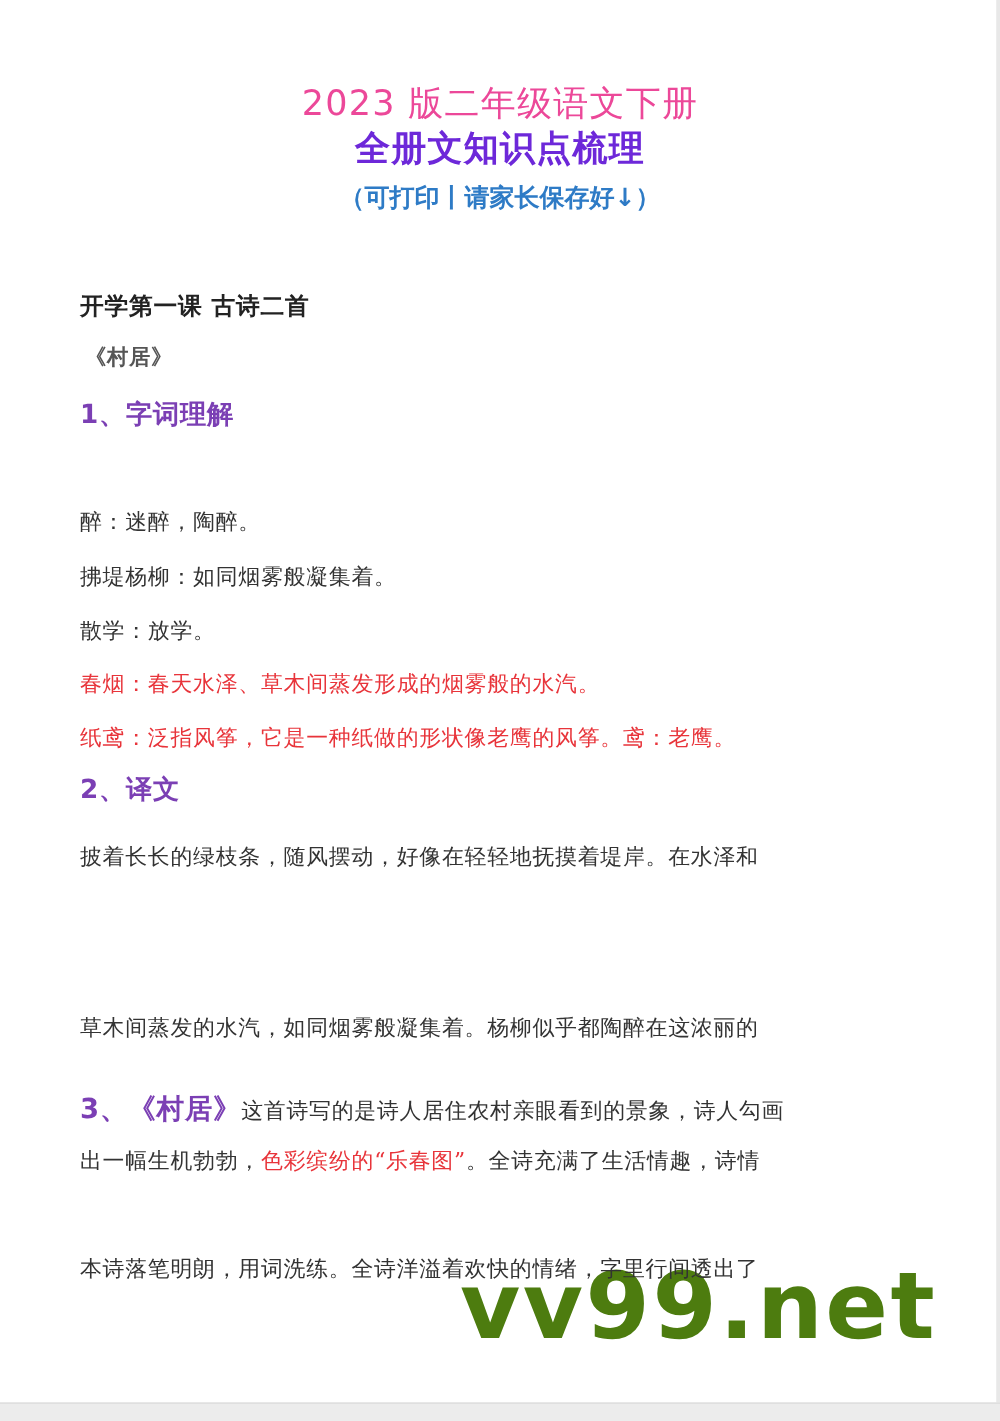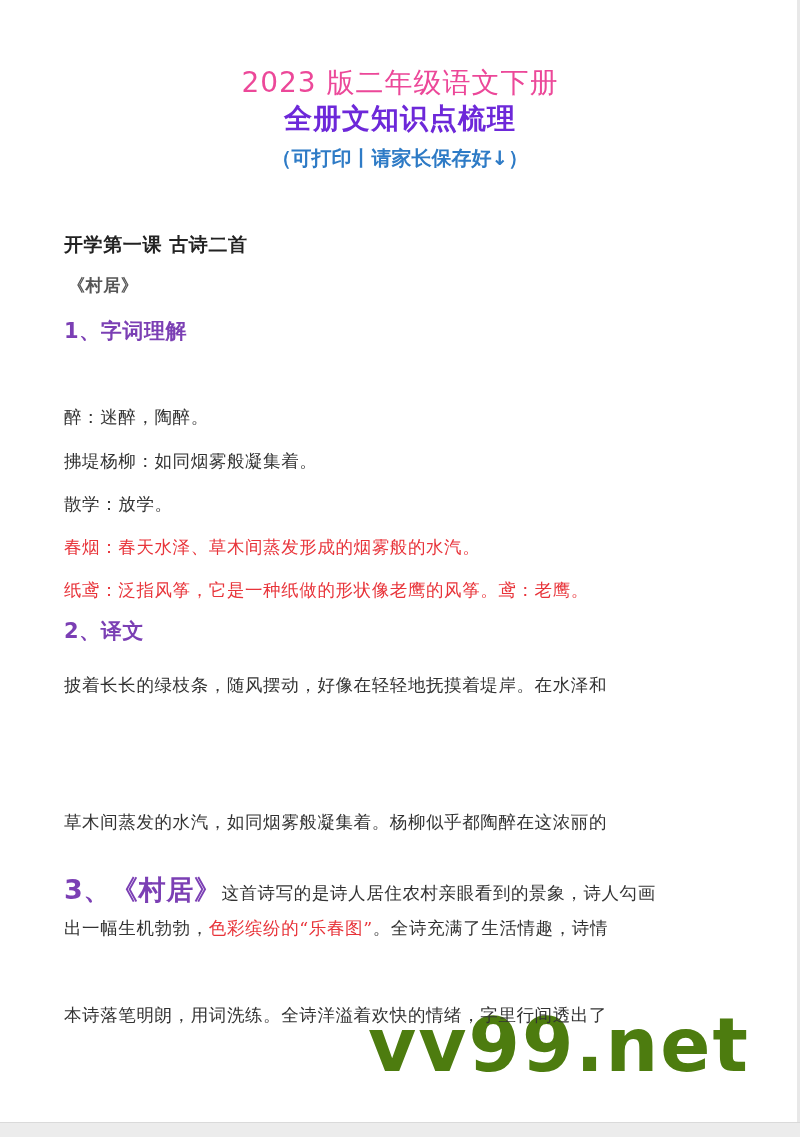--- a/index.html
+++ b/index.html
@@ -86,21 +86,21 @@
       font-size: 21px;
       color: #7b3fb4;
     }
     .red {
       color: #e8343a;
     }
     .purple-bold {
       font-family: "DejaVu Sans", "Liberation Sans", sans-serif;
       font-weight: bold;
       color: #7b3fb4;
-      font-size: 27px;
+      font-size: 22px;
     }
     .watermark {
       position: absolute;
       left: 368px;
       top: 1002px;
       font-family: "DejaVu Sans", "Liberation Sans", sans-serif;
       font-weight: bold;
       font-size: 74px;
       color: #4d7c0f;
       letter-spacing: 2px;

